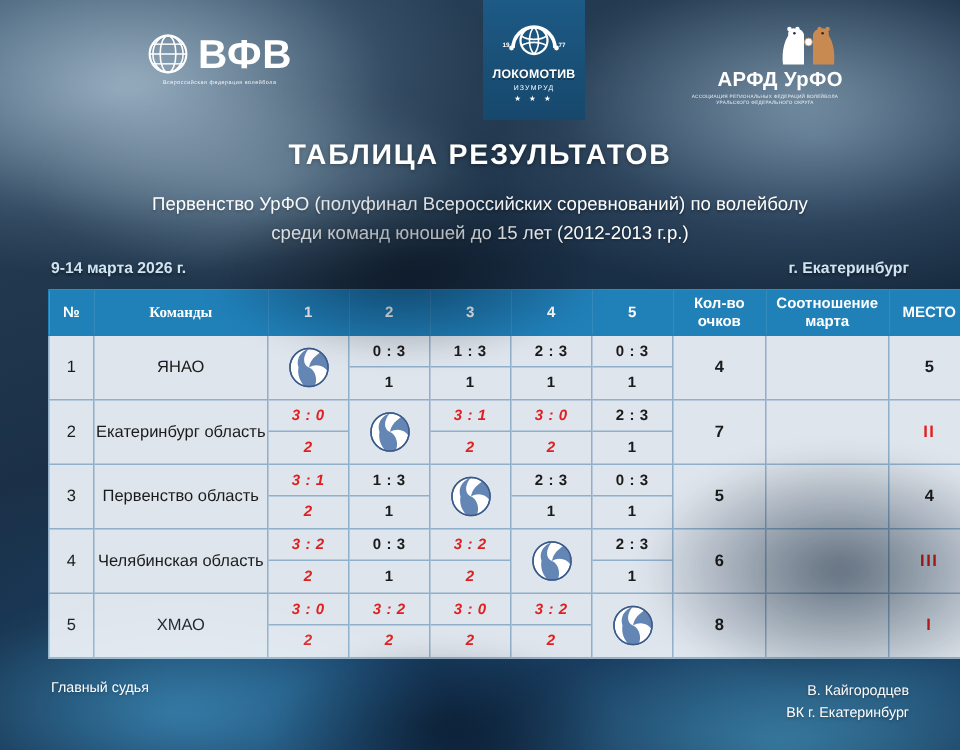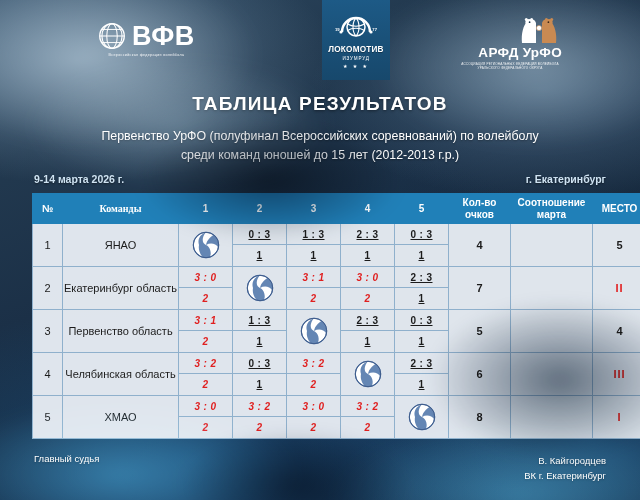--- a/index.html
+++ b/index.html
@@ -165,21 +165,21 @@
   
   td.match { padding: 0; }
   .mc { display: flex; flex-direction: column; height: 100%; }
   .mc .sc, .mc .pt {
     flex: 1 1 50%;
     display: flex; align-items: center; justify-content: center;
     font-size: 10px; font-weight: bold; letter-spacing: .4px;
   }
   .mc .sc { border-bottom: 1px solid #8fb0cc; }
   .mc.win .sc, .mc.win .pt { color: #e02020; font-style: italic; }
-  .mc.loss .sc, .mc.loss .pt { color: #1b1b1b; text-decoration: underline; }
+  .mc.loss .sc, .mc.loss .pt { color: #1b1b1b; }
 
   td.self { padding: 0; }
   .ball { width: 28px; height: 28px; display: block; margin: 0 auto; }
 
   
   .footer {
     display: flex; justify-content: space-between; align-items: flex-start;
     padding: 14px 34px 0 34px;
     color: #ffffff; font-size: 9.5px;
     text-shadow: 0 1px 2px rgba(0,0,0,.5);

